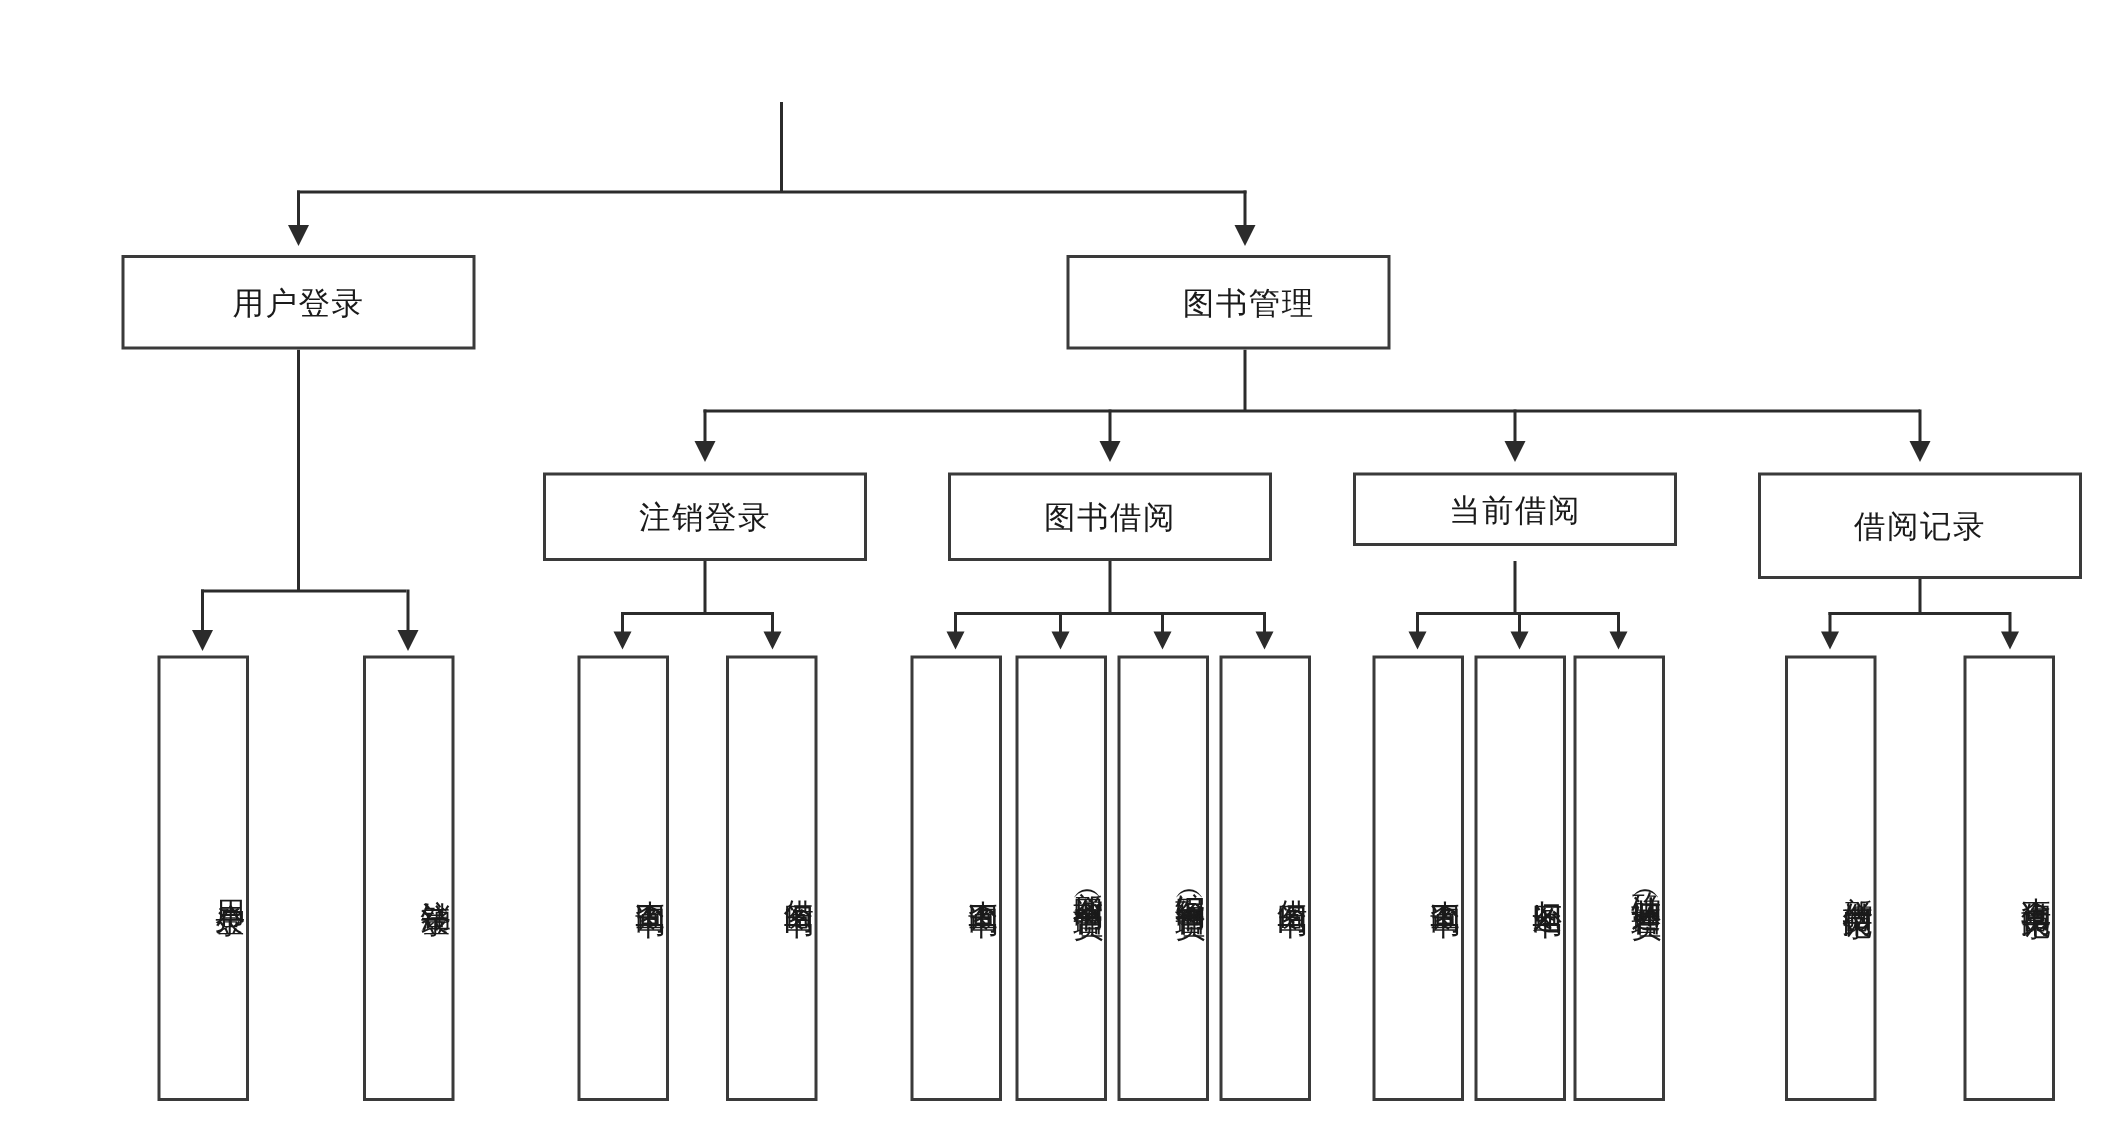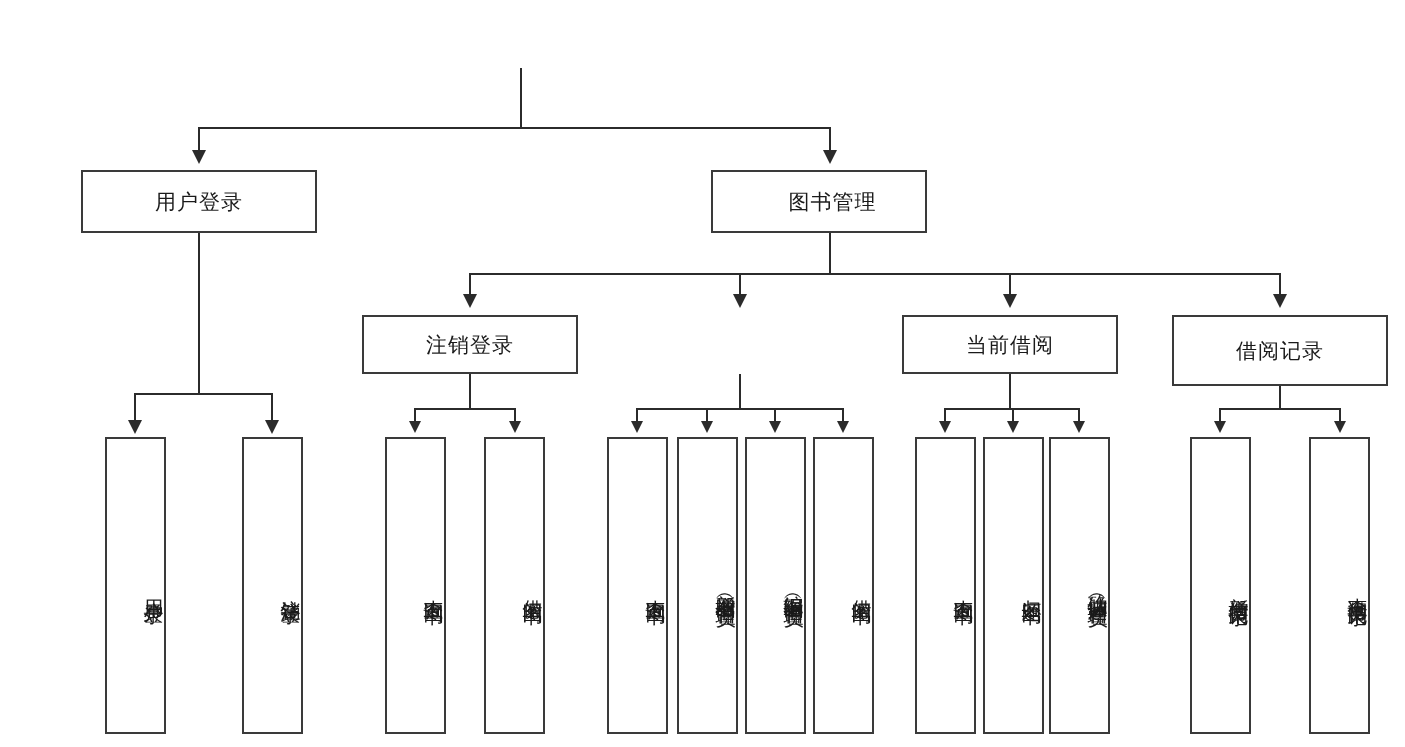--- a/index.html
+++ b/index.html
@@ -150,21 +150,24 @@
   <div class="node h" style="left:81px; top:170px; width:236px; height:63px;">
     <span>用户登录</span>
   </div>
   <div class="node h" style="left:711px; top:170px; width:216px; height:63px;padding-left:27px;">
     <span>图书管理</span>
   </div>
 
   <div class="node h" style="left:362px; top:315px; width:216px; height:59px;">
     <span>注销登录</span>
   </div>
-  <div class="node h" style="left:902px; top:315px; width:216px; height:59px;font-family:Liberation Mono, monospace;">
+  <div class="node h" style="left:632px; top:315px; width:216px; height:59px;">
+    <span>图书借阅</span>
+  </div>
+  <div class="node h" style="left:902px; top:315px; width:216px; height:49px;font-family:Liberation Mono, monospace;">
     <span>当前借阅</span>
   </div>
   <div class="node h" style="left:1172px; top:315px; width:216px; height:71px;">
     <span>借阅记录</span>
   </div>
 
   <div class="node v" style="left:105px; top:437px; width:61px; height:297px;">
     <span class="vlabel">用户登录</span>
   </div>
   <div class="node v" style="left:242px; top:437px; width:61px; height:297px;">

